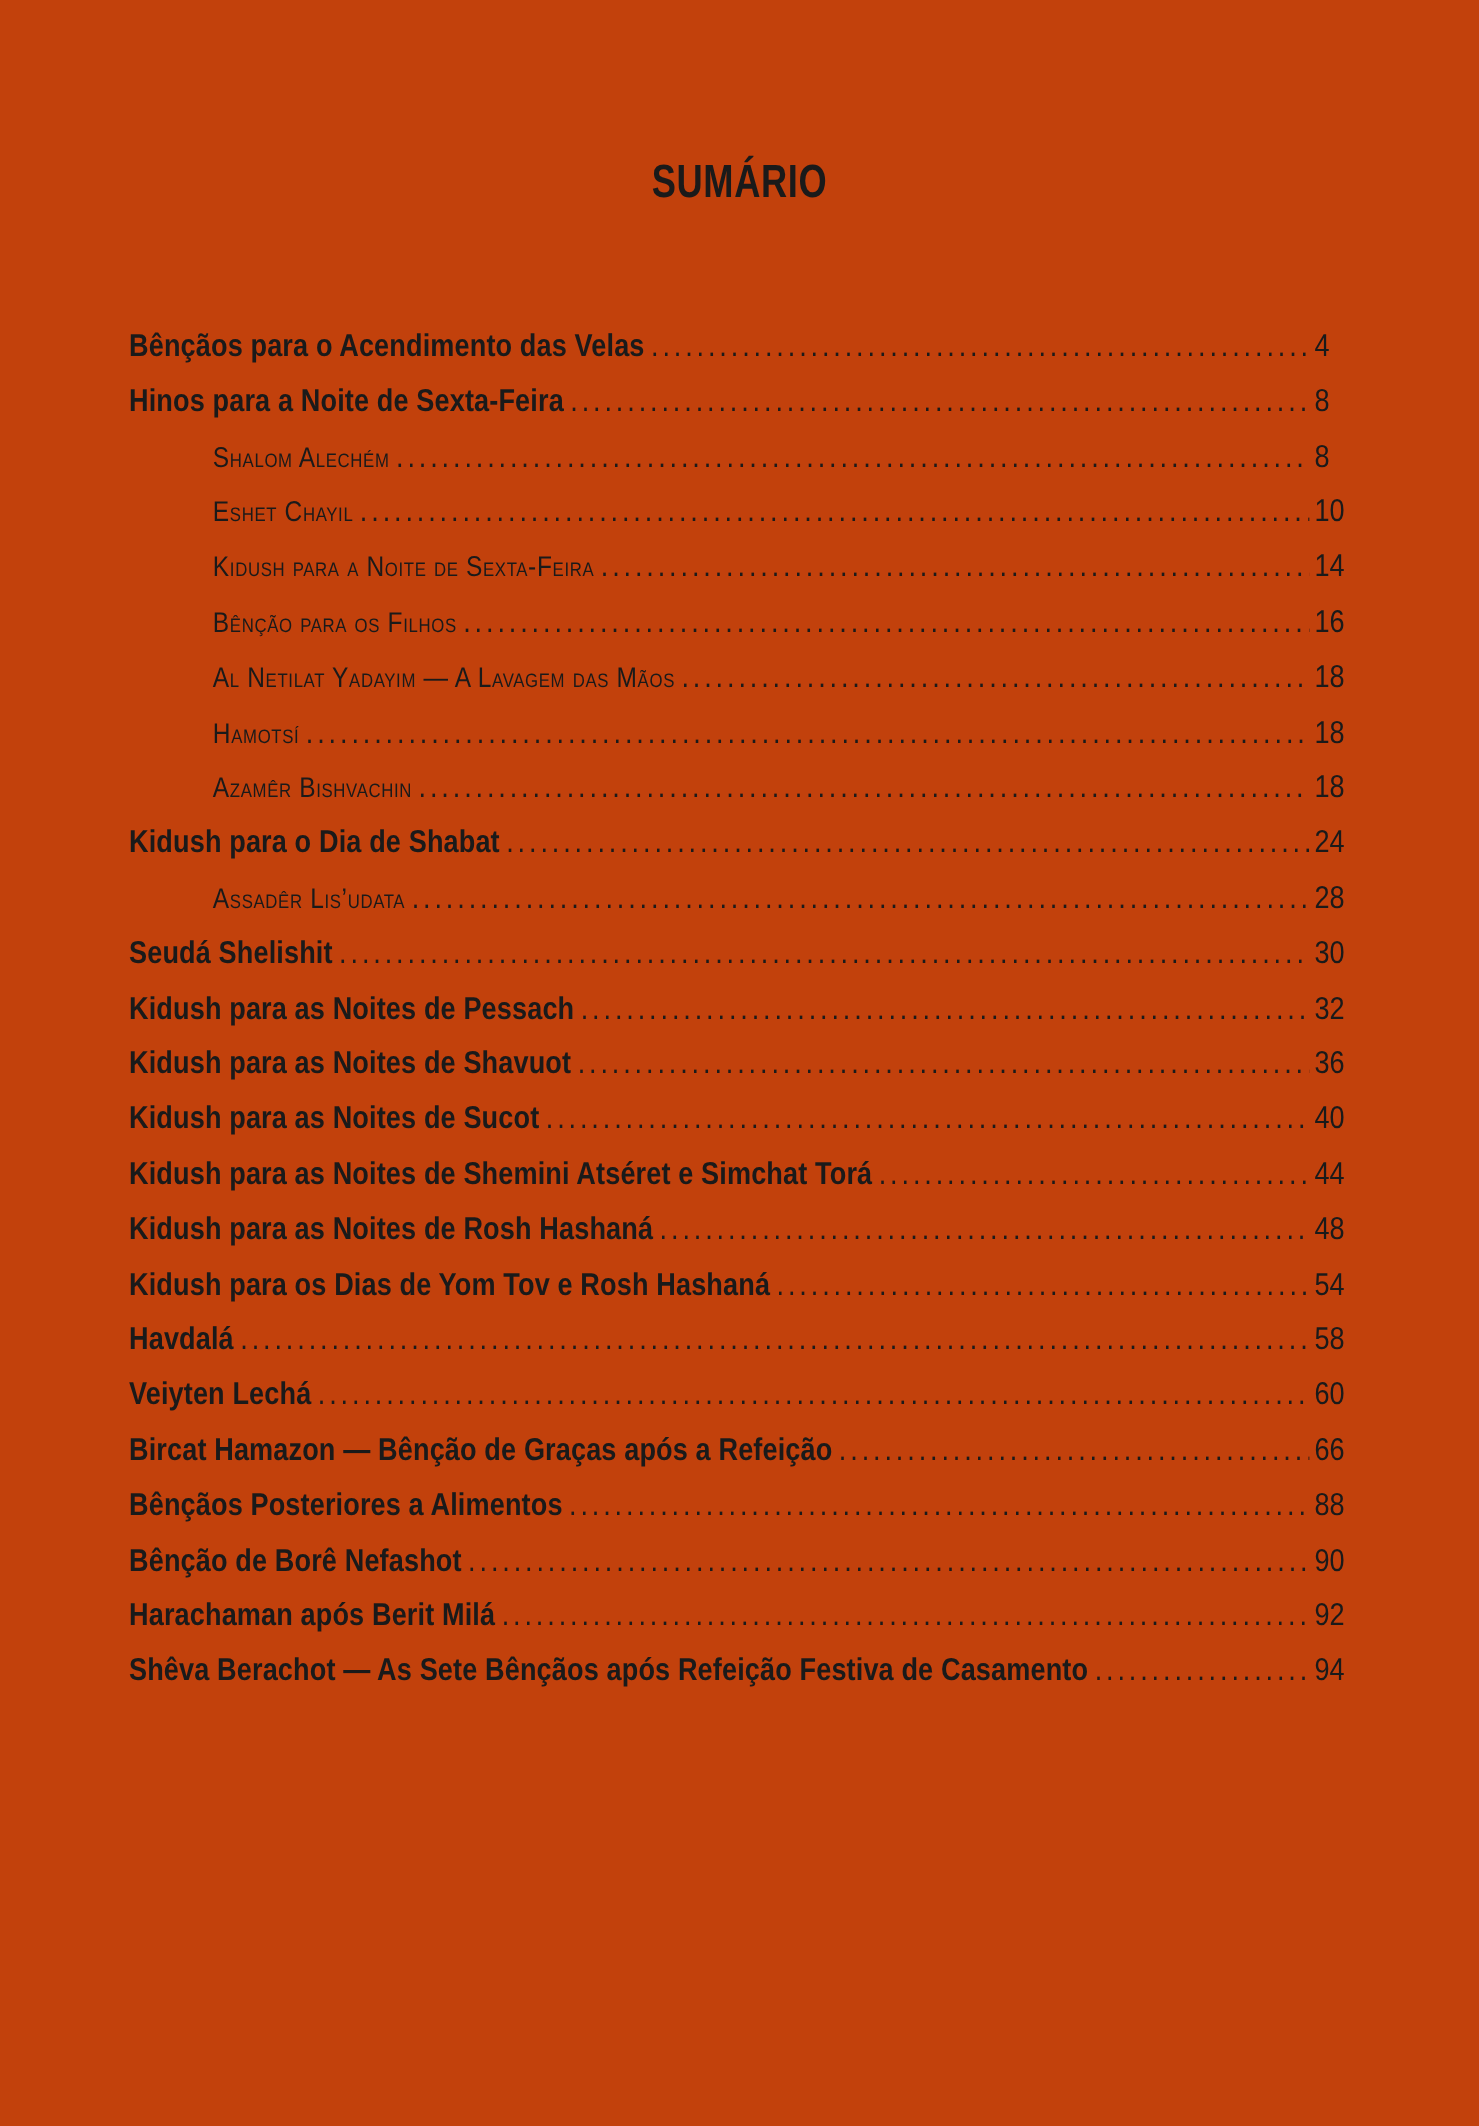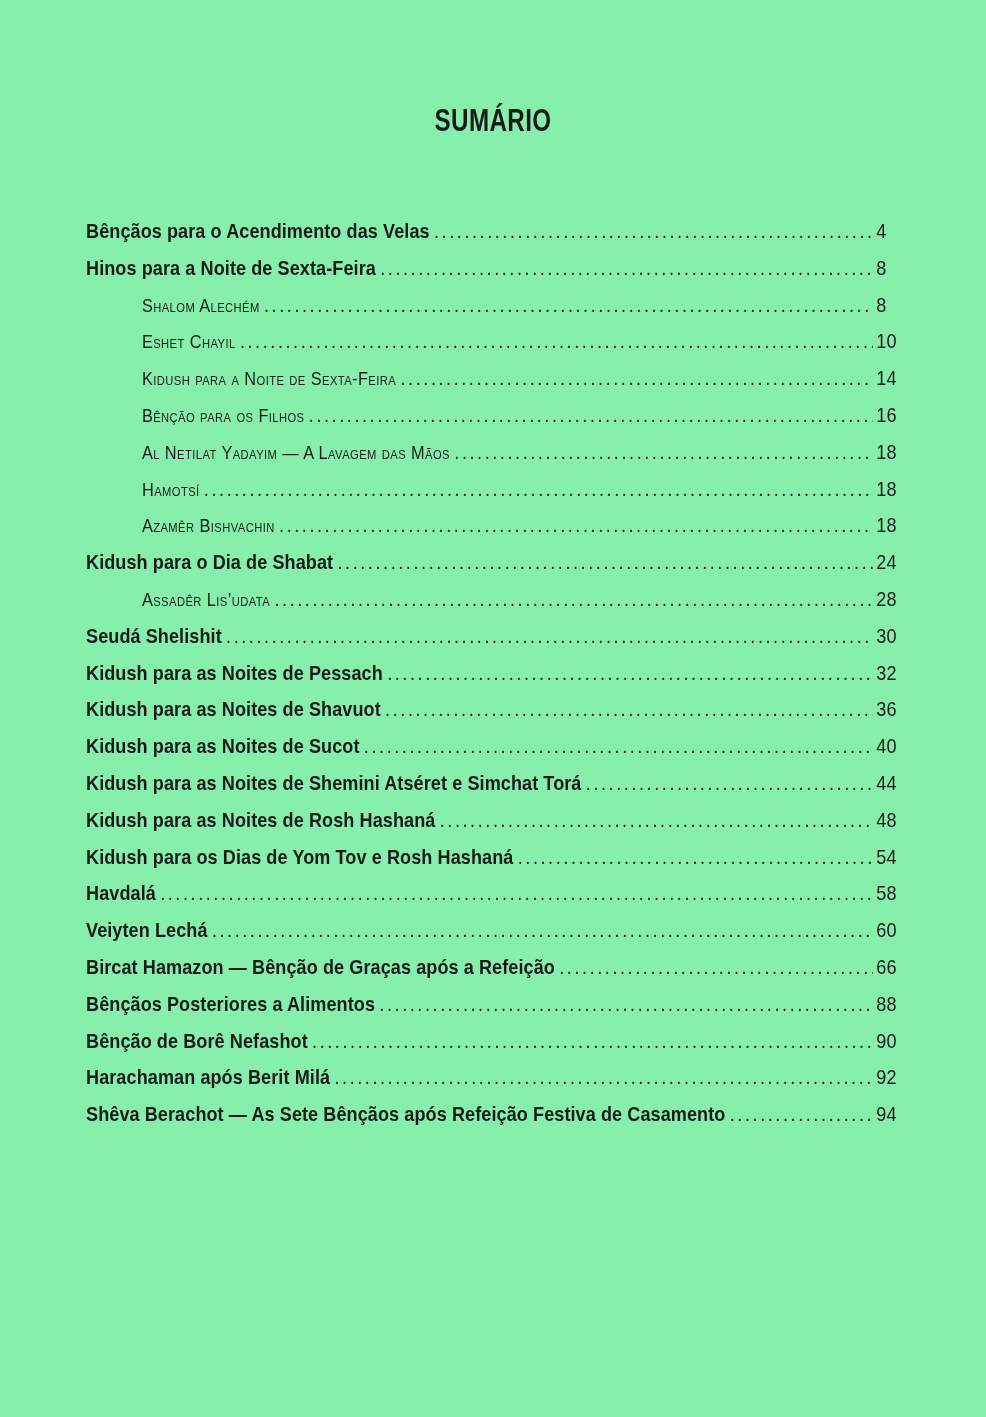--- a/index.html
+++ b/index.html
@@ -1,21 +1,21 @@
 <!DOCTYPE html>
 <html><head>
 <meta charset="utf-8">
 <style>
   html, body { margin: 0; padding: 0; background: #e8e8e8; }
   .doc-page {
     position: relative;
     width: 986px;
     height: 1417px;
     margin: 0 auto;
-    background: #86efac;
+    background: #c2410c;
     overflow: hidden;
     color: #1a1a1a;
     font-family: "Liberation Sans", "DejaVu Sans", sans-serif;
   }
   .title {
     position: absolute;
     top: 103px;
     left: 0;
     width: 986px;
     margin: 0;

